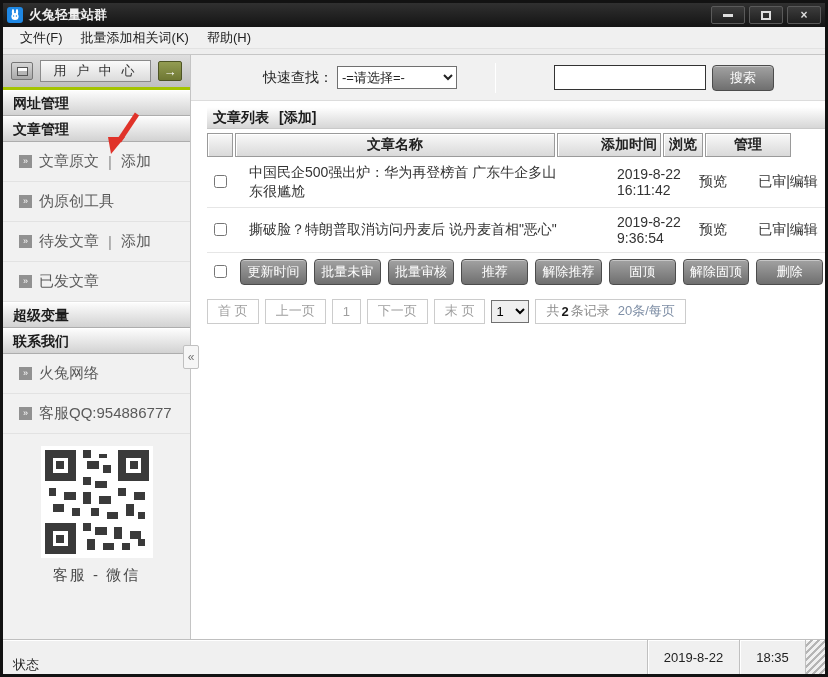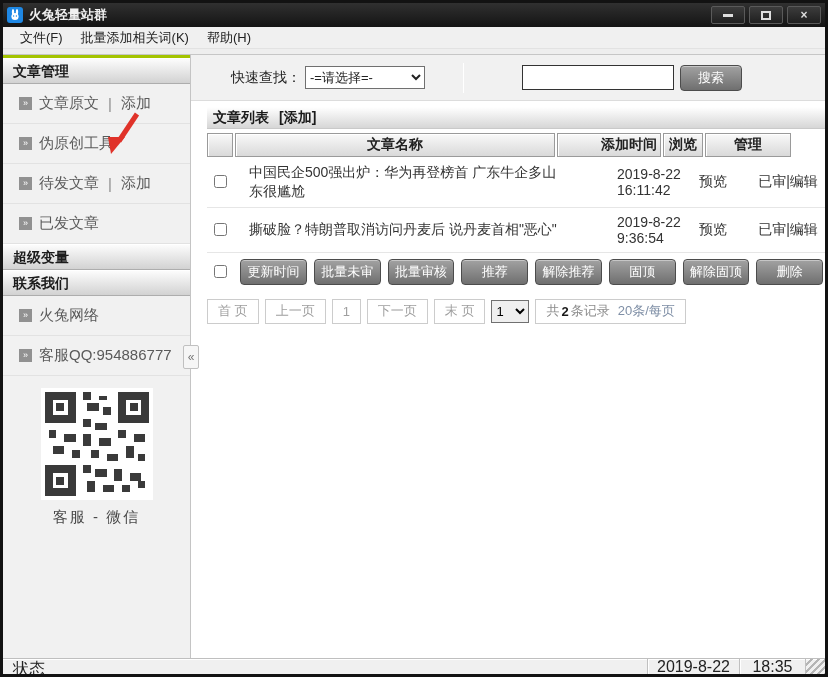--- a/index.html
+++ b/index.html
@@ -57,21 +57,21 @@
   .qr-box { width:112px; height:112px; margin:0 auto; background:#fff; }
   .qr-caption { margin-top:8px; font-size:15px; color:#4a4a4a; letter-spacing:2px; }
   .collapse-btn { position:absolute; right:-9px; top:290px; width:16px; height:24px; background:#f6f6f6;
                   border:1px solid #c0c0c0; border-radius:2px; color:#777; font-size:12px; text-align:center;
                   line-height:22px; z-index:5; }
   .red-arrow { position:absolute; left:98px; top:56px; z-index:4; }
 
   
   .toolbar { height:46px; background:#f1f1f1; border-bottom:1px solid #dcdcdc; display:flex;
              align-items:center; padding-left:40px; flex:0 0 auto; }
-  .tb-label { font-size:14px; color:#222; }
+  .tb-label { font-size:14px; color:#222;margin-left:32px; }
   .tb-select { width:120px; height:23px; font-size:13px; color:#222; border:1px solid #707070;
                background:#fff; margin-left:4px; font-family:inherit; }
   .tb-divider { width:1px; height:30px; background:#cfcfcf; border-right:1px solid #fff; margin-left:38px; }
   .tb-input { width:152px; height:25px; border:1px solid #333; background:#fff; margin-left:58px;
               font-size:14px; padding:0 4px; }
   .btn-dark { background:linear-gradient(#a2a2a2,#6f6f6f); border:1px solid #4c4c4c; border-radius:4px;
               color:#fff; font-size:13px; box-shadow:inset 0 1px 0 rgba(255,255,255,.4);
               display:flex; align-items:center; justify-content:center; font-family:inherit; }
   .tb-search { width:62px; height:26px; margin-left:6px; }
 
@@ -95,22 +95,22 @@
   .act-btn { flex:1; height:26px; }
   .pager { display:flex; align-items:center; gap:6px; margin-top:10px; }
   .pg-box { height:25px; border:1px solid #ccc; background:#fff; color:#9f9f9f; font-size:13px;
             display:flex; align-items:center; justify-content:center; padding:0 10px; }
   .pg-select { height:23px; width:38px; border:1px solid #707070; font-size:13px; font-family:inherit; }
   .pg-info { color:#8c8c8c; gap:2px; }
   .pg-count { color:#1a1a1a; font-weight:bold; }
   .pg-perpage { color:#7f8fa6; margin-left:6px; }
 
   
-  .statusbar { height:16px; background:#f0f0f0; border-top:1px solid #bfbfbf; box-shadow:inset 0 1px 0 #fff;
-               display:flex; align-items:flex-start; font-size:16px; color:#222; flex:0 0 auto; }
+  .statusbar { height:35px; background:#f0f0f0; border-top:1px solid #bfbfbf; box-shadow:inset 0 1px 0 #fff;
+               display:flex; align-items:flex-end; font-size:13px; color:#222; flex:0 0 auto; }
   .st-left { flex:1; padding-left:10px; }
   .st-panel { border-left:1px solid #c0c0c0; box-shadow:inset 1px 0 0 #fff; height:100%;
               display:flex; align-items:center; justify-content:center; }
   .st-date { width:92px; } .st-time { width:66px; }
   .st-grip { width:20px; height:100%; border-left:1px solid #c0c0c0;
              background:repeating-linear-gradient(135deg,transparent 0 3px,#b5b5b5 3px 5px); }
 </style>
 </head>
 <body>
 
@@ -141,22 +141,32 @@
   <div class="menubar">
     <span class="menu-item">文件(F)</span>
     <span class="menu-item">批量添加相关词(K)</span>
     <span class="menu-item">帮助(H)</span>
   </div>
   <div class="content-gap"></div>
 
   <div class="content">
 
     <div class="sidebar">
+      <div class="sb-header">
+        <span class="mini-btn">
+            <span class="monitor"></span>
+          </span>
+        <span class="uc-btn">用 户 中 心</span>
+        <span class="go-btn">
+            <span>→</span>
+          </span>
+      </div>
       <div class="green-line"></div>
 
+      <div class="sb-section">网址管理</div>
       <div class="sb-section">文章管理</div>
 
       <div class="sb-item">
         <span class="sb-bullet">»</span>
         <span>文章原文</span>
         <span class="sb-sep">|</span>
         <span class="sb-extra">添加</span>
       </div>
       <div class="sb-item">
         <span class="sb-bullet">»</span>

